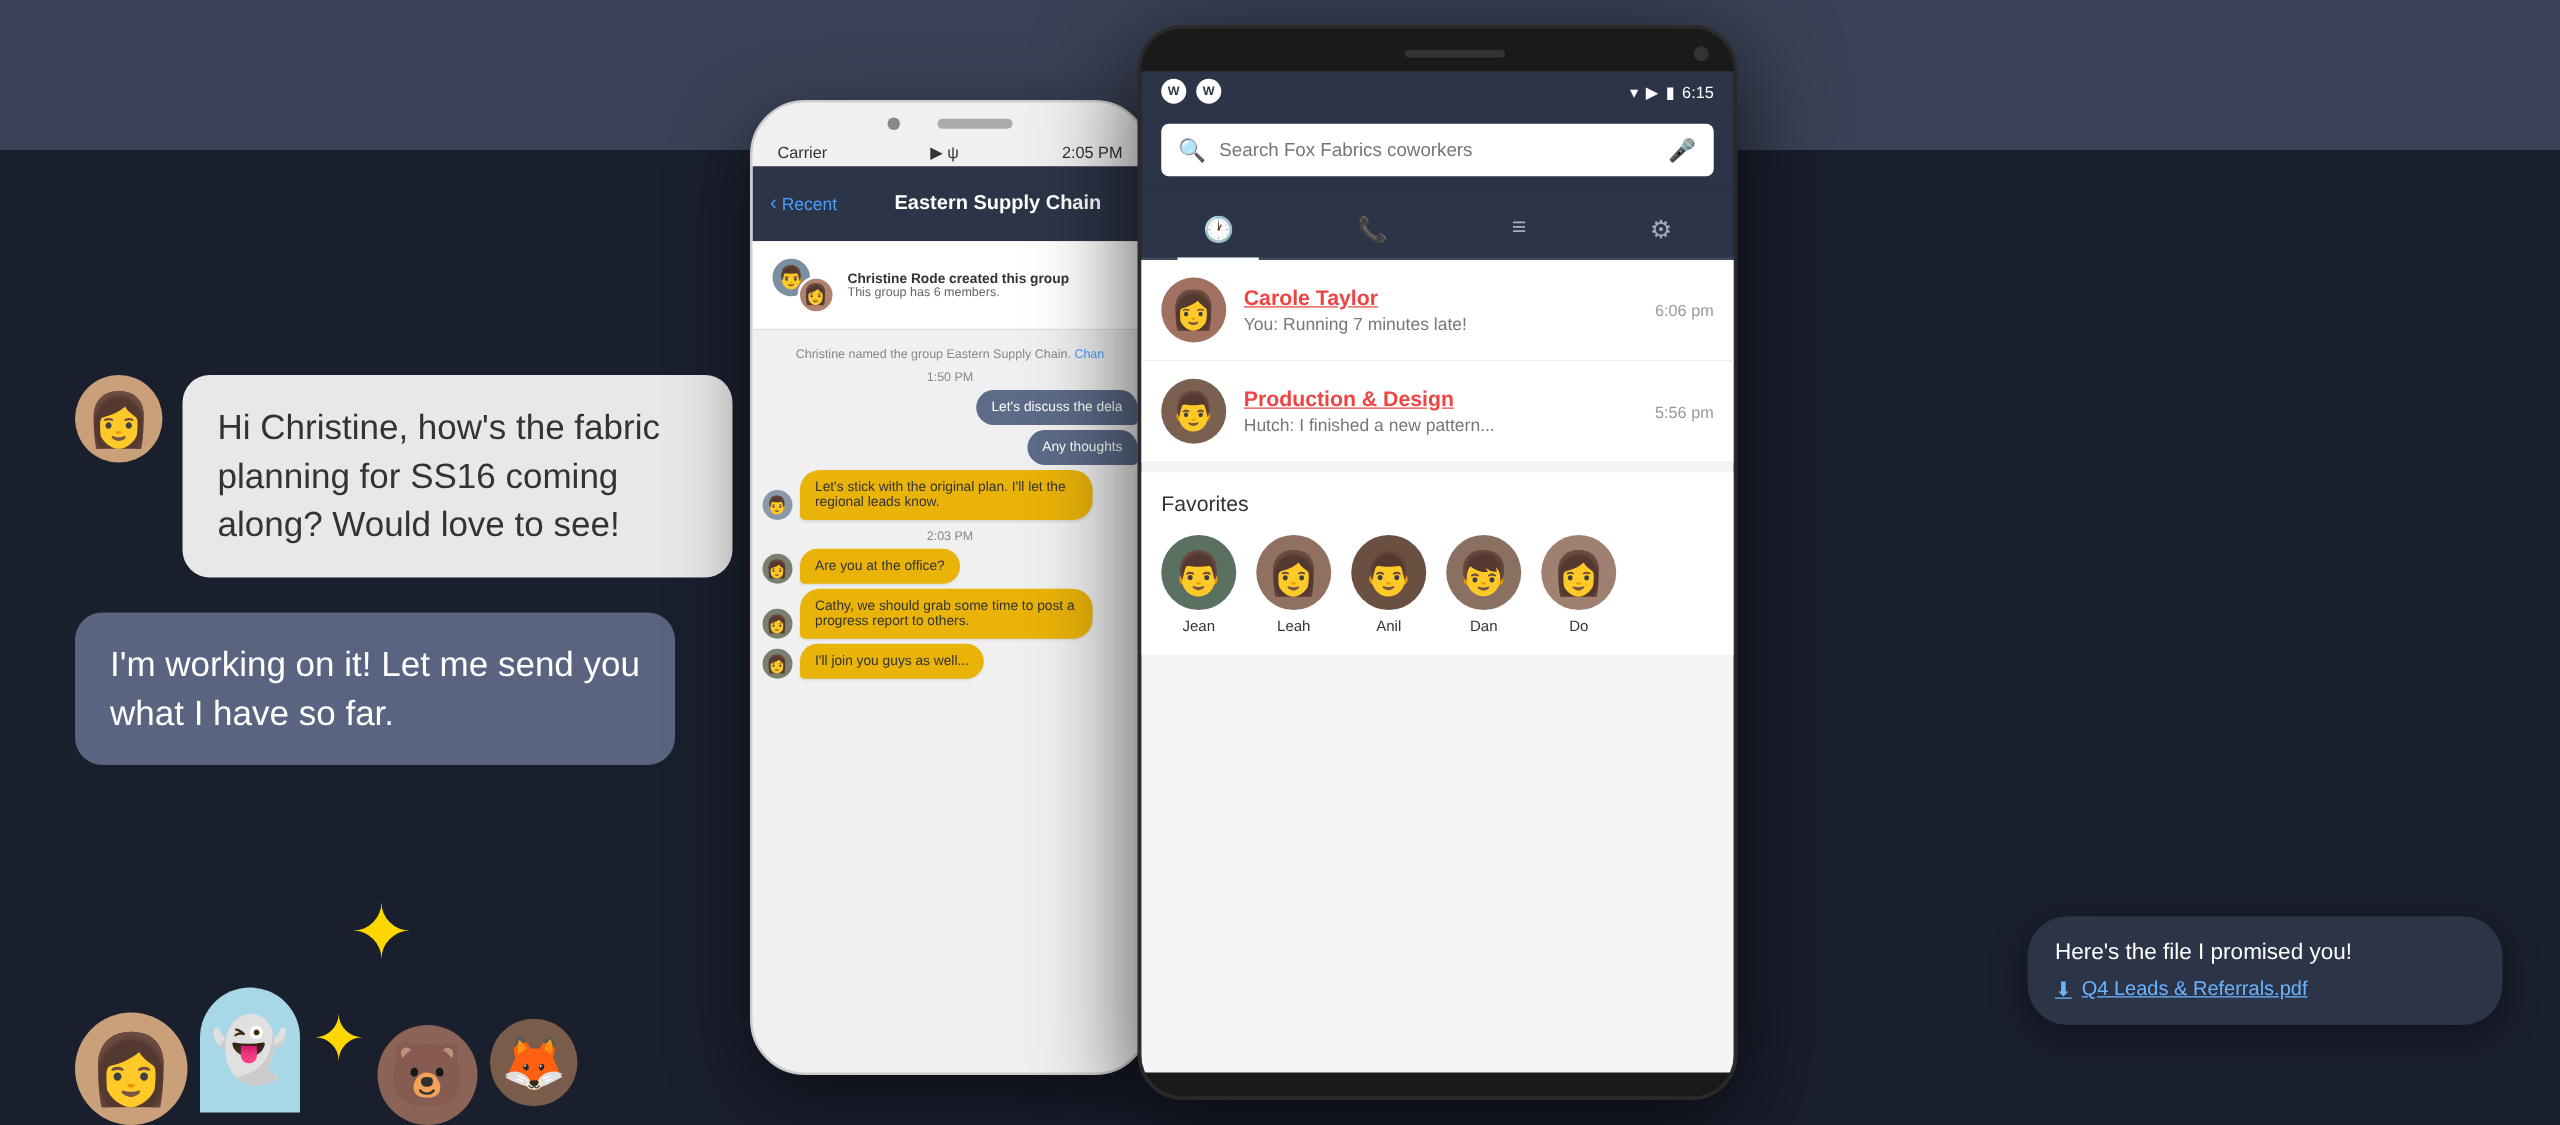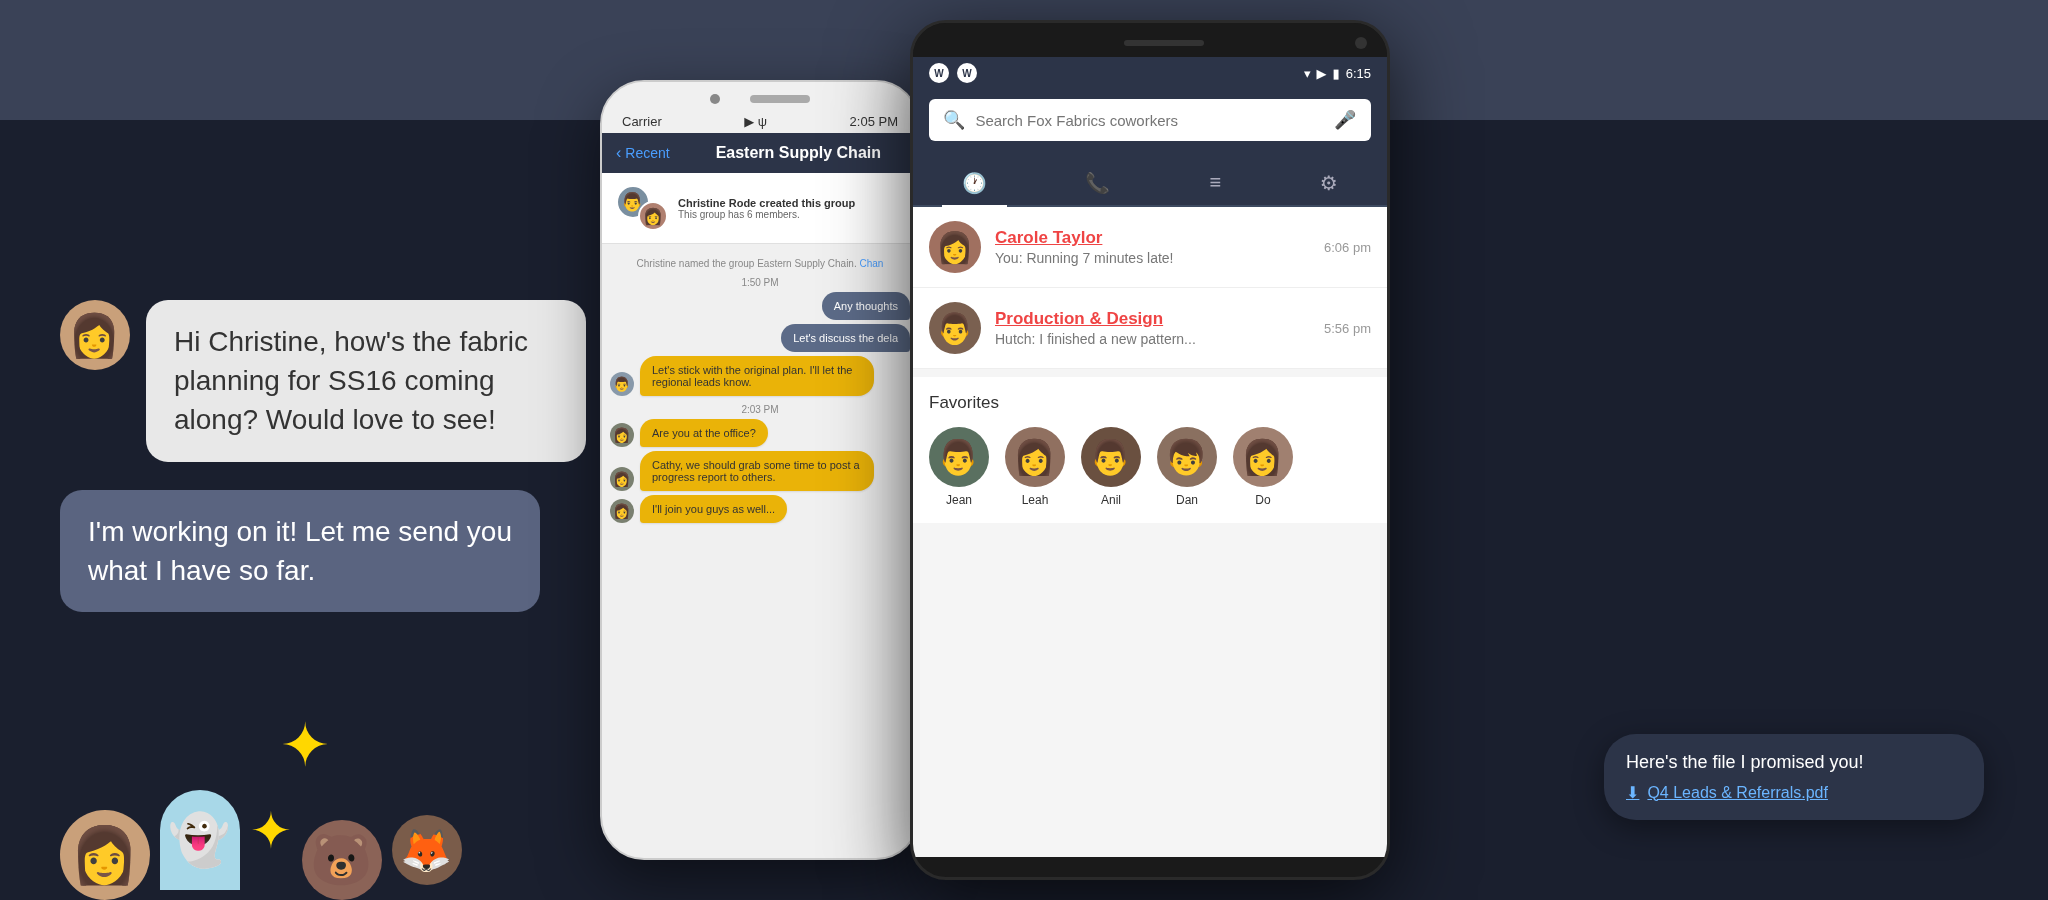--- a/index.html
+++ b/index.html
@@ -169,21 +169,21 @@
 
     .iphone-nav .back-label {
       color: #4a9eff;
       font-size: 14px;
       margin-right: auto;
     }
 
     .iphone-nav .title {
       font-size: 16px;
       font-weight: 600;
-      margin: 1px auto;
+      margin: 11px auto;
     }
 
     .iphone-group-header {
       display: flex;
       align-items: center;
       padding: 12px 14px;
       border-bottom: 1px solid #e0e0e0;
     }
 
     .group-avatars {
@@ -492,21 +492,21 @@
     .fav-name {
       font-size: 12px;
       color: #333;
       text-align: center;
     }
 
     
     .file-notification {
       position: absolute;
       bottom: 80px;
-      right: 64px;
+      right: 46px;
       background: #2c3448;
       border-radius: 32px;
       padding: 18px 22px;
       color: #fff;
       width: 380px;
       box-shadow: 0 8px 30px rgba(0,0,0,0.4);
     }
 
     .file-notif-text {
       font-size: 18px;
@@ -596,25 +596,25 @@
     <div class="iphone-messages">
 
       <div class="system-msg">
         <span>Christine named the group Eastern Supply Chain.</span>
         <span class="system-link">Chan</span>
       </div>
 
       <div class="time-label">1:50 PM</div>
 
       <div class="msg-bubble-right">
+        <div class="bubble">Let's discuss the dela</div>
+      </div>
+
+      <div class="msg-bubble-right">
         <div class="bubble">Any thoughts</div>
-      </div>
-
-      <div class="msg-bubble-right">
-        <div class="bubble">Let's discuss the dela</div>
       </div>
 
       <div class="msg-bubble-left">
         <div class="small-avatar" style="background:#8899aa;display:flex;align-items:center;justify-content:center;font-size:14px;">👨</div>
         <div class="bubble">Let's stick with the original plan. I'll let the regional leads know.</div>
       </div>
 
       <div class="time-label">2:03 PM</div>
 
       <div class="msg-bubble-left">

